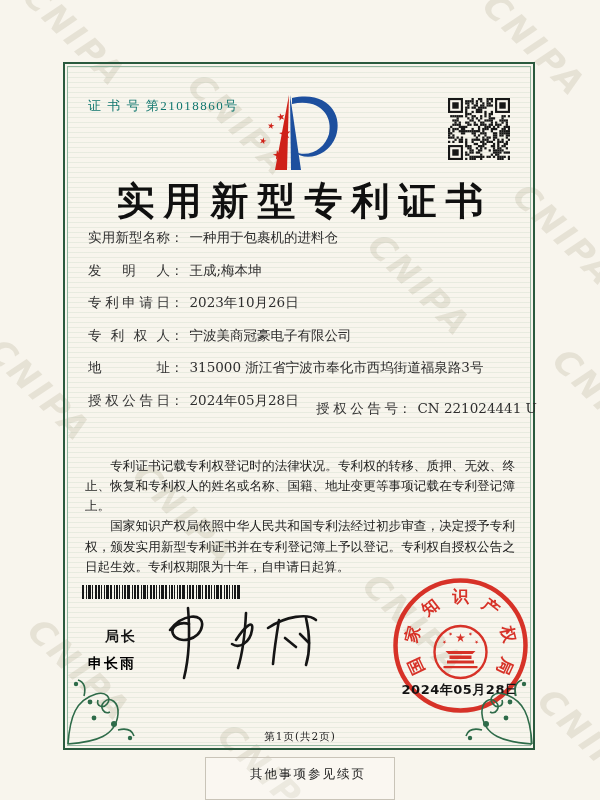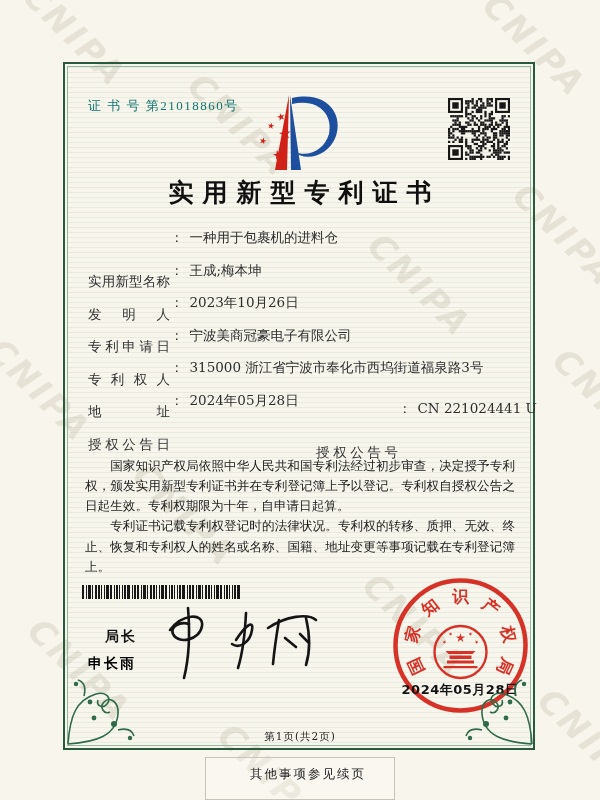--- a/index.html
+++ b/index.html
@@ -27,27 +27,27 @@
     background:repeating-linear-gradient(180deg, rgba(122,168,132,0.13) 0 1px, rgba(0,0,0,0) 1px 5px);
   }
   .certno{
     position:absolute;left:88px;top:97px;font-size:13px;color:#0f766e;letter-spacing:1.5px;font-family:Liberation Serif, serif;
   }
   .logo{position:absolute;left:237px;top:90px;}
   .qr{position:absolute;left:448px;top:98px;}
   .qr svg{display:block;}
   .title{
     position:absolute;left:0;right:0;top:176px;text-align:center;
-    font-size:25px;font-weight:bold;color:#101010;letter-spacing:9px;text-indent:9px;font-family:Liberation Mono, monospace;
+    font-size:38px;font-weight:bold;color:#101010;letter-spacing:9px;text-indent:9px;font-family:Liberation Mono, monospace;
   }
   .fields{position:absolute;left:88px;top:229px;width:430px;font-size:13.5px;color:#333;}
   .row{position:relative;height:32.6px;white-space:nowrap;}
   .lbl{
     display:inline-block;width:82px;text-align:justify;text-align-last:justify;
-    vertical-align:top;color:#333;margin-top:44px;
+    vertical-align:top;color:#333;
   }
   .colon{margin-right:6px;}
   .val{color:#2e2e2e;}
   .grp2{position:absolute;left:228px;top:8px;}
   .paras{
     position:absolute;left:85px;width:430px;top:456px;
     font-size:12.6px;line-height:1.6;text-align:justify;color:#1d1d1d;
   }
   .paras p{margin:0;text-indent:2em;}
   .barcode{position:absolute;left:82px;top:585px;}
@@ -481,22 +481,22 @@
   </div>
   <div class="row">
     <span class="lbl">授权公告日</span><span class="colon">：</span><span class="val">2024年05月28日</span>
     <span class="grp2">
       <span class="lbl">授权公告号</span><span class="colon">：</span><span class="val">CN 221024441 U</span>
     </span>
   </div>
 </div>
 
 <div class="paras">
+  <p>专利证书记载专利权登记时的法律状况。专利权的转移、质押、无效、终止、恢复和专利权人的姓名或名称、国籍、地址变更等事项记载在专利登记簿上。</p>
   <p>国家知识产权局依照中华人民共和国专利法经过初步审查，决定授予专利权，颁发实用新型专利证书并在专利登记簿上予以登记。专利权自授权公告之日起生效。专利权期限为十年，自申请日起算。</p>
-  <p>专利证书记载专利权登记时的法律状况。专利权的转移、质押、无效、终止、恢复和专利权人的姓名或名称、国籍、地址变更等事项记载在专利登记簿上。</p>
 </div>
 
 <div class="barcode">
   <svg id="barcode-svg" width="164" height="14" viewBox="0 0 164 14">
       <rect x="0" y="0" width="2" height="14" fill="#171717"></rect>
       <rect x="4" y="0" width="1" height="14" fill="#171717"></rect>
       <rect x="6" y="0" width="3" height="14" fill="#171717"></rect>
       <rect x="10" y="0" width="1" height="14" fill="#171717"></rect>
       <rect x="13" y="0" width="2" height="14" fill="#171717"></rect>
       <rect x="16" y="0" width="2" height="14" fill="#171717"></rect>

